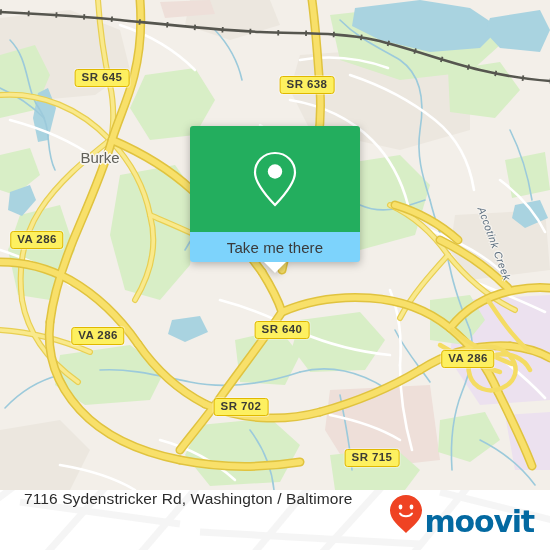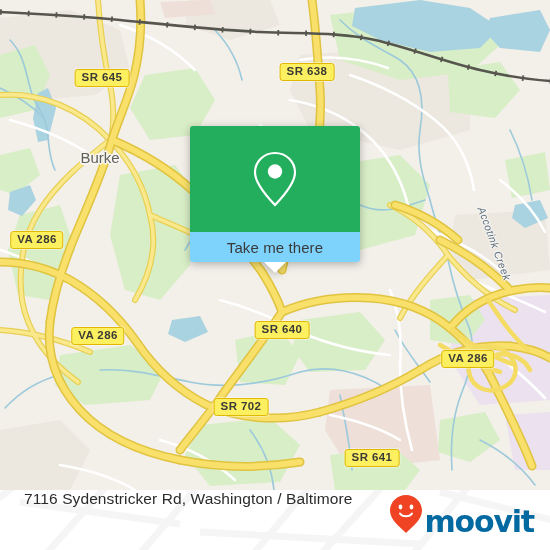--- a/index.html
+++ b/index.html
@@ -297,27 +297,27 @@
         </g>
 
       </g>
     </svg>
 
     <div class="place" style="left:100px;top:158px;">Burke</div>
 
     <div class="water-label" style="left:487px;top:205px;transform:rotate(70deg);">Accotink Creek</div>
 
     <div class="shield" style="left:102px;top:78px;">SR 645</div>
-    <div class="shield" style="left:307px;top:72px;">SR 638</div>
+    <div class="shield" style="left:307px;top:85px;">SR 638</div>
     <div class="shield" style="left:37px;top:240px;">VA 286</div>
     <div class="shield" style="left:98px;top:336px;">VA 286</div>
     <div class="shield" style="left:282px;top:298px;margin-top:32px;">SR 640</div>
     <div class="shield" style="left:241px;top:407px;">SR 702</div>
     <div class="shield" style="left:468px;top:359px;">VA 286</div>
-    <div class="shield" style="left:372px;top:458px;">SR 641</div>
+    <div class="shield" style="left:372px;top:458px;">SR 715</div>
 
     <div id="callout">
       <div class="card-top">
         <svg width="52" height="60" viewBox="0 0 52 60">
           <path d="M26,4 C14.5,4 6,12.8 6,23.4 C6,33.5 16.5,46 26,56 C35.5,46 46,33.5 46,23.4 C46,12.8 37.5,4 26,4 Z" fill="none" stroke="#ffffff" stroke-width="2.2"></path>
           <circle cx="26" cy="22.5" r="7.2" fill="#ffffff"></circle>
         </svg>
       </div>
       <div class="card-bottom">
         <span class="card-label">Take me there</span>

